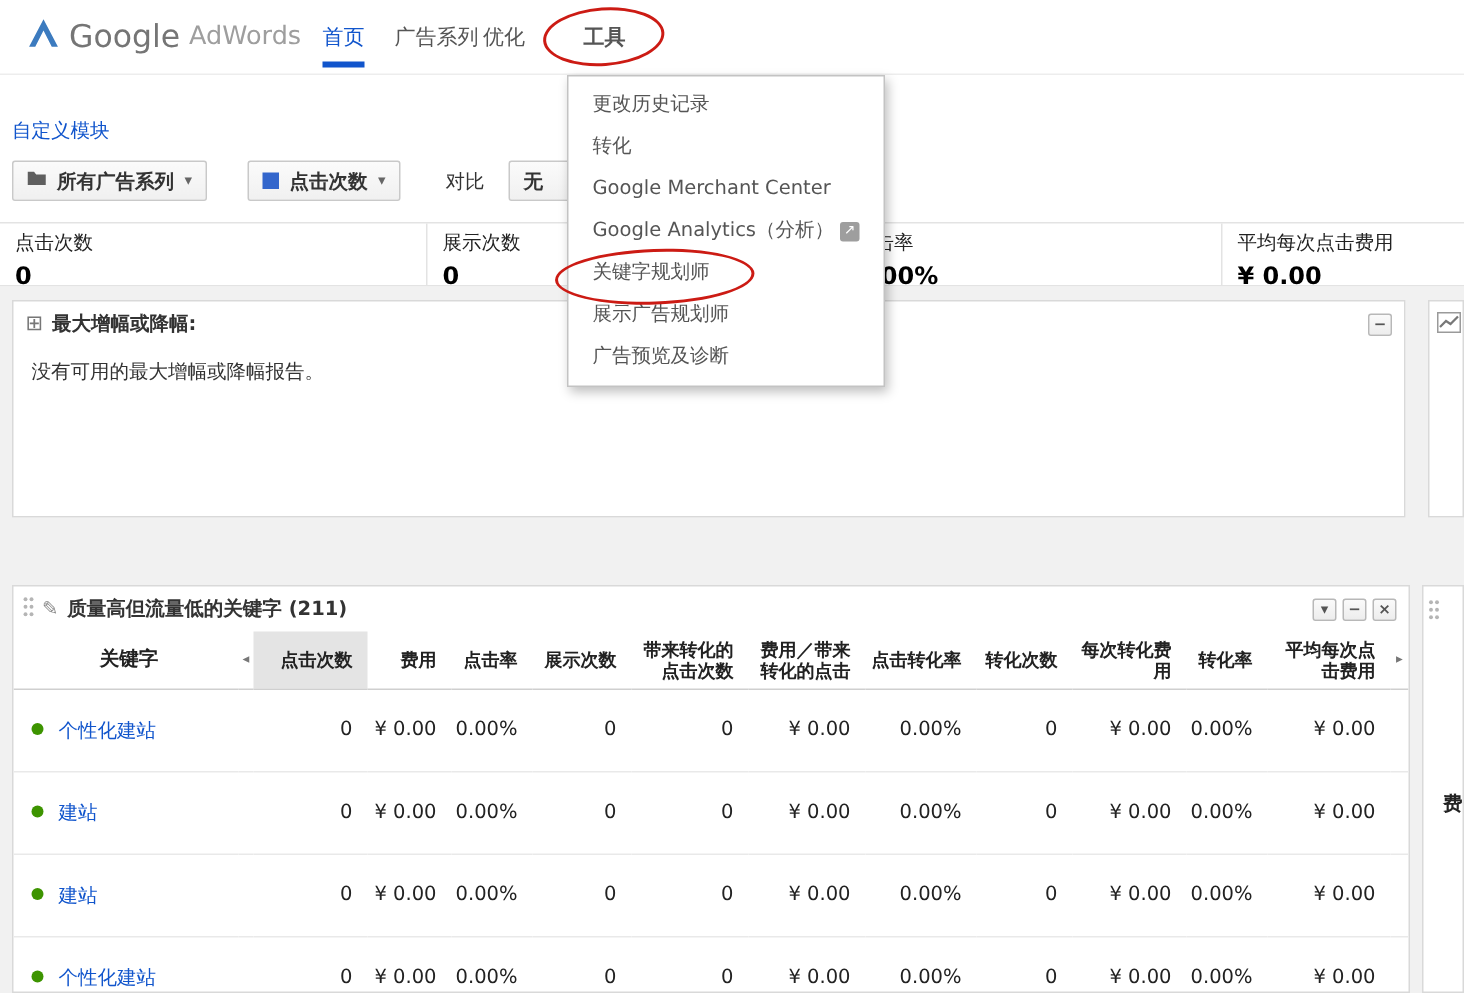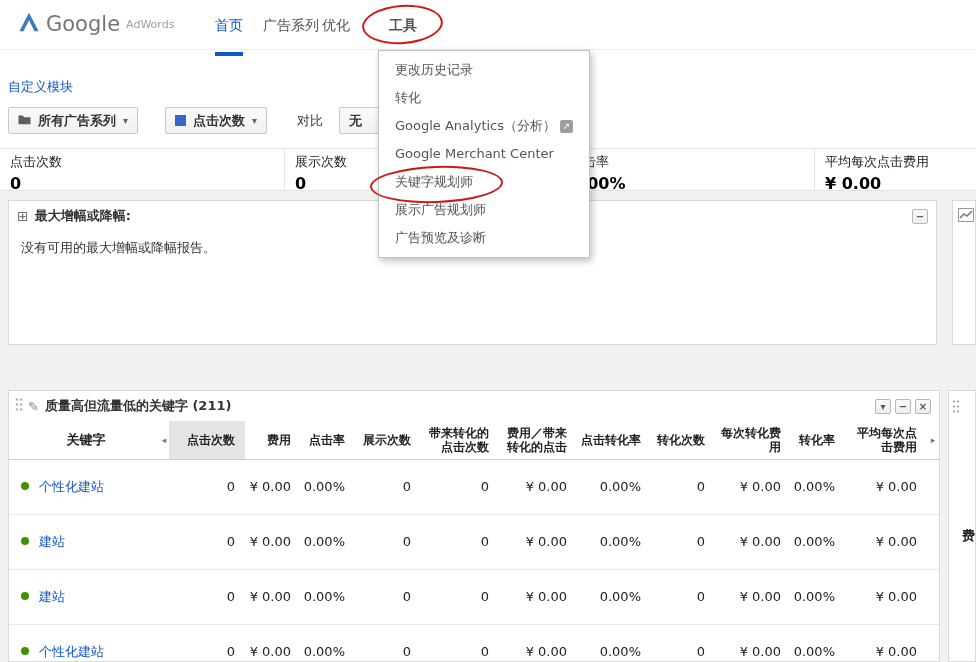--- a/index.html
+++ b/index.html
@@ -4,22 +4,22 @@
 <style>
   * { box-sizing: border-box; }
   body { margin:0; background:#fff; font-family:"DejaVu Sans","Liberation Sans",sans-serif; }
   .page { position:relative; width:976px; height:662px; background:#fff; overflow:hidden; }
 
   
   .topbar { position:absolute; left:0; top:0; width:976px; height:50px; background:#fff; border-bottom:1px solid #ededed; z-index:5; }
   .logo { position:absolute; left:18px; top:11px; display:flex; align-items:center; }
   .logo-a { margin-right:6px; }
   .logo-google { font-size:21px; color:#757575; }
-  .logo-product { font-size:11px; color:#9e9e9e; margin-left:6px;text-align:right; }
-  .nav-item { position:absolute; top:0; height:56px; line-height:50px; font-size:14px; color:#555; cursor:pointer; }
+  .logo-product { font-size:17px; color:#9e9e9e; margin-left:6px;text-align:right; }
+  .nav-item { position:absolute; top:0; height:45px; line-height:50px; font-size:14px; color:#555; cursor:pointer; }
   .nav-item.active { color:var(--nav-blue); }
   .nav-item.active::after { content:""; position:absolute; left:0; right:0; bottom:0; height:4px; background:var(--nav-blue); }
   .nav-0 { left:215px; } .nav-1 { left:263px; } .nav-2 { left:322px; } .nav-3 { left:389px;font-weight:bold; }
 
   
   .tools-menu { position:absolute; left:378px; top:50px; width:212px; background:#fff; border:1px solid #c3c3c3;
                 box-shadow:2px 3px 7px rgba(0,0,0,.25); z-index:40; padding:5px 0; }
   .menu-item { height:28px; line-height:28px; padding:0 16px; font-size:13px; color:#555;
                display:flex; justify-content:space-between; align-items:center; cursor:pointer; }
   .ext-icon { width:13px; height:13px; background:#9e9e9e; border-radius:2px; color:#fff; font-size:9px;
@@ -314,27 +314,27 @@
   </div>
 
   <div class="tools-menu">
     <div class="menu-item">
         <span>更改历史记录</span>
       </div>
     <div class="menu-item">
         <span>转化</span>
       </div>
     <div class="menu-item">
+        <span>Google Merchant Center</span>
+      </div>
+    <div class="menu-item">
       <span>Google Analytics（分析）</span>
       <span class="ext-icon">↗</span>
     </div>
     <div class="menu-item">
-        <span>Google Merchant Center</span>
-      </div>
-    <div class="menu-item">
         <span>关键字规划师</span>
       </div>
     <div class="menu-item">
         <span>展示广告规划师</span>
       </div>
     <div class="menu-item">
         <span>广告预览及诊断</span>
       </div>
   </div>
 

